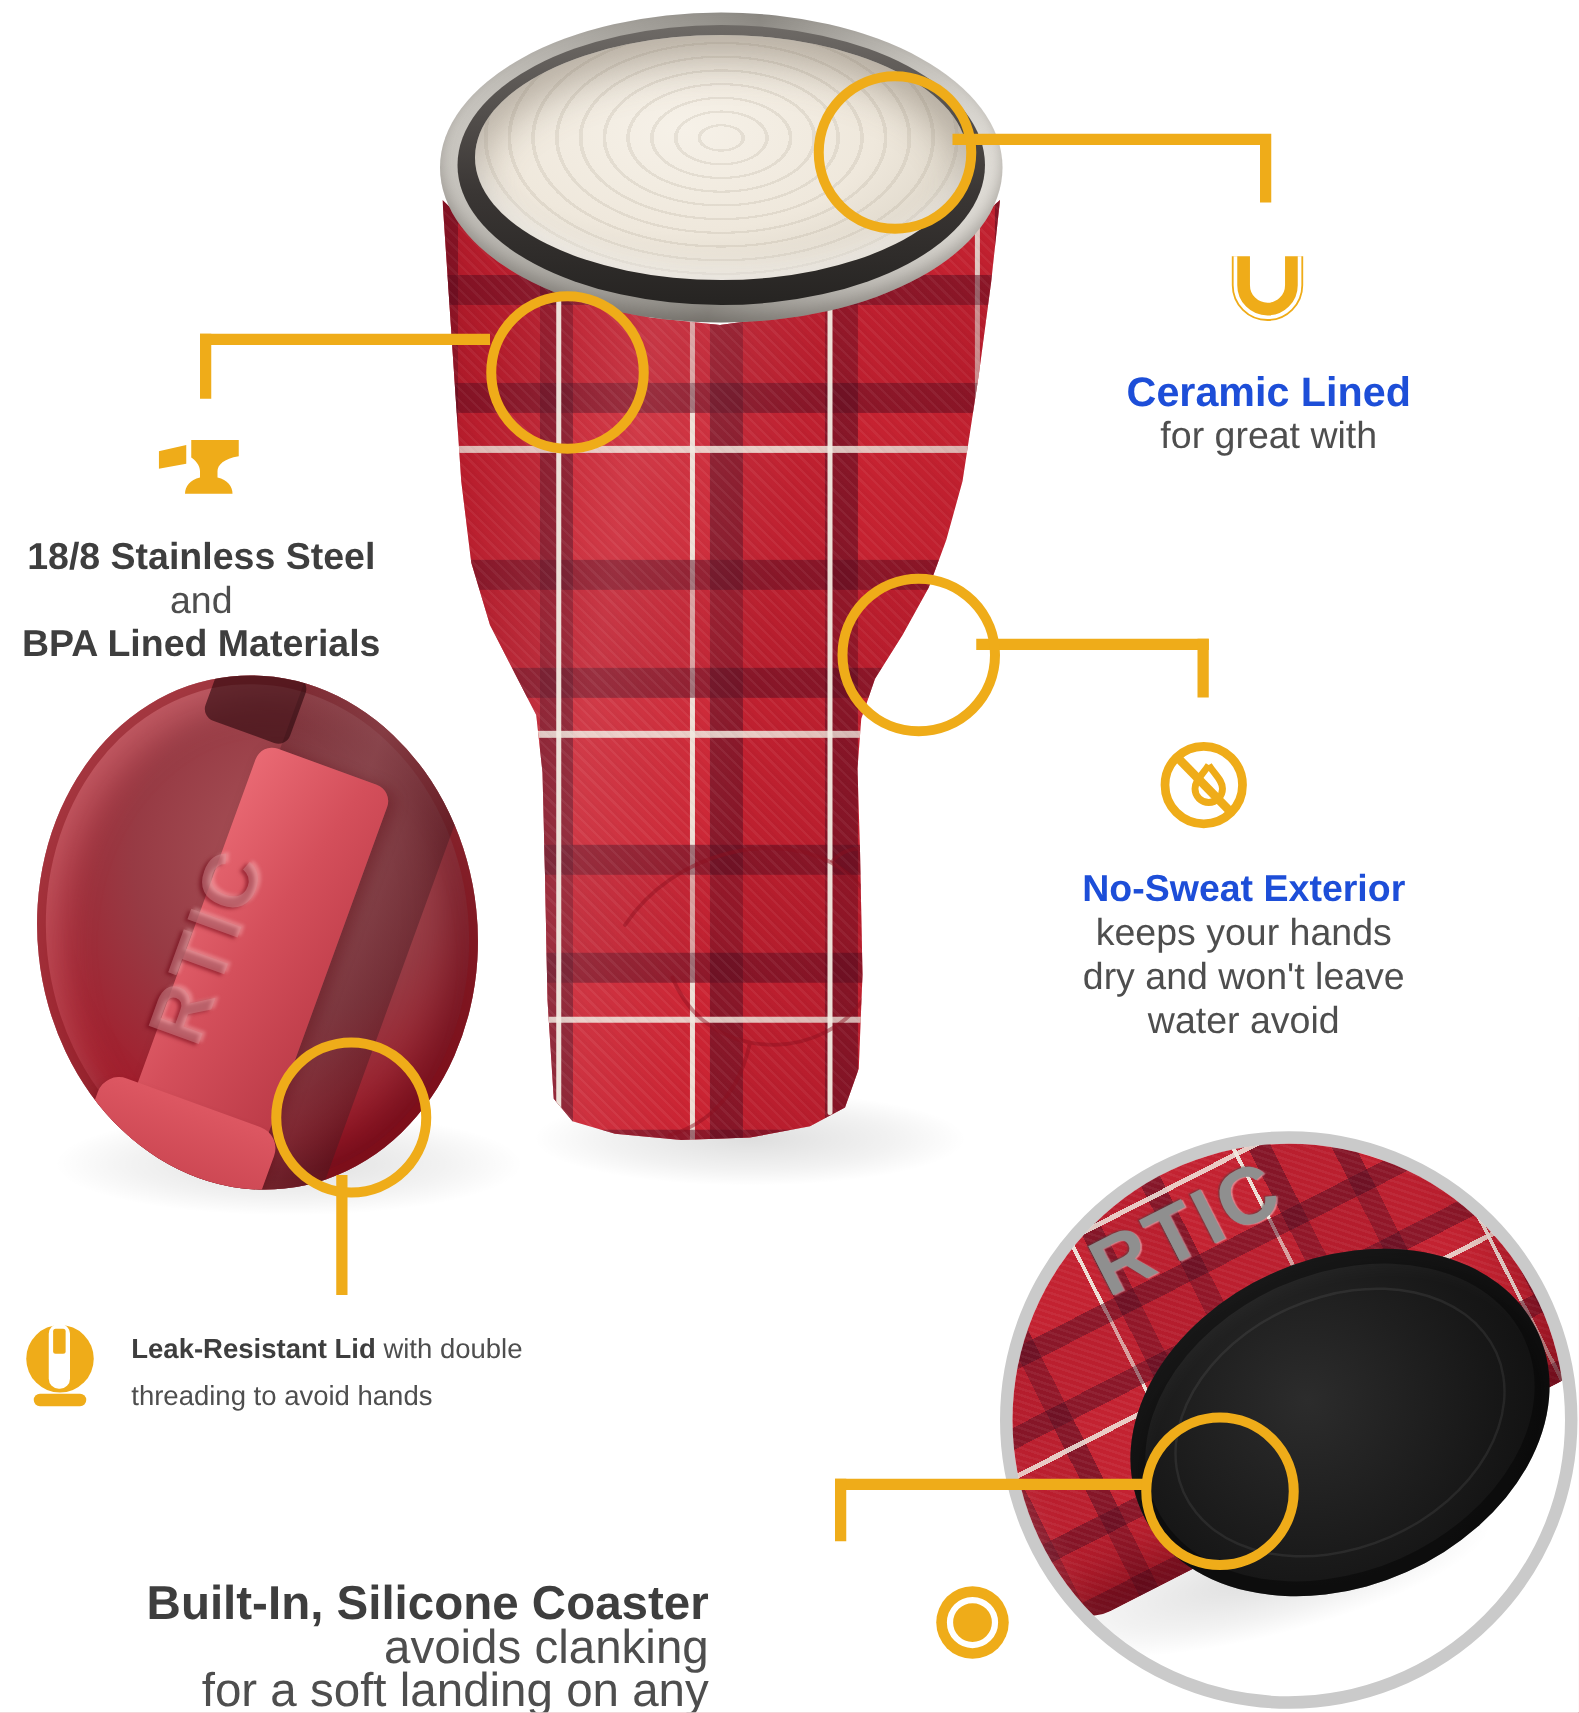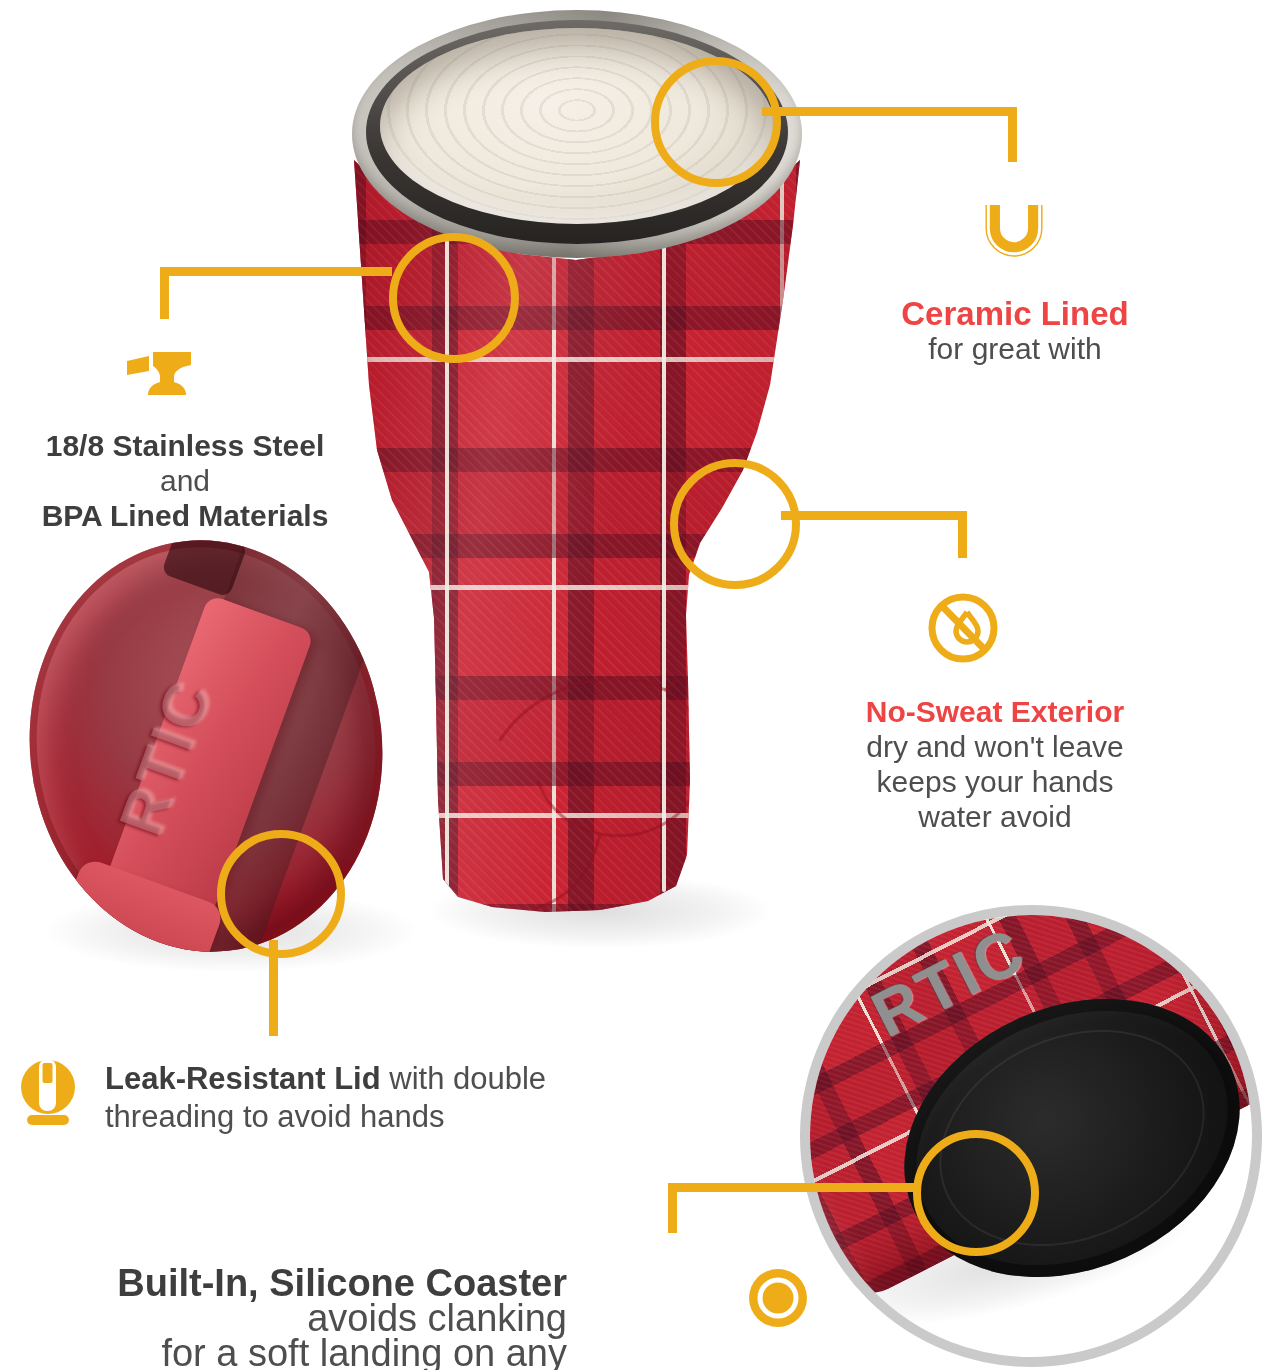--- a/index.html
+++ b/index.html
@@ -115,21 +115,21 @@
   
   .ann-line{ background:var(--accent); }
   .ann-circle{ border:8px solid var(--accent); border-radius:50%; background:transparent; }
   .gold-fill{ fill:var(--accent); }
   .gold-stroke{ stroke:var(--accent); fill:none; }
 
   .label{ color:#4E4E4E; font-size:30px; line-height:35px; }
   .label b{ color:#3E3E3E; font-weight:bold; }
   .label.center{ text-align:center; }
   .label.right{ text-align:right; }
-  .lbl-title{ font-weight:bold; color:#ef4444; }
+  .lbl-title{ font-weight:bold; color:#1d4ed8; }
   .ceramic-title{ font-size:33px; }
 </style>
 </head>
 <body>
 
 <div class="canvas">
 
   <div class="abs soft-shadow" style="left:420px; top:872px; width:360px; height:78px;"></div>
   <div class="abs soft-shadow" style="left:36px; top:888px; width:390px; height:86px;"></div>
 
@@ -203,33 +203,33 @@
   <svg class="abs" style="left:748px; top:1268px;" width="60" height="60" viewBox="0 0 60 60">
     <circle cx="30" cy="30" r="29" class="gold-fill"></circle>
     <circle cx="30" cy="30" r="18" fill="none" stroke="#ffffff" stroke-width="5"></circle>
   </svg>
 
   <div class="abs label center" style="left:855px; top:296px; width:320px;">
     <div class="lbl-title ceramic-title">Ceramic Lined</div>
     <div>for great with</div>
   </div>
 
-  <div class="abs label center" style="left:0px; top:428px; width:322px;margin-left:24px;">
+  <div class="abs label center" style="left:0px; top:428px; width:322px;">
     <div><b>18/8 Stainless Steel</b><span> and</span></div>
     <div><b>BPA Lined Materials</b></div>
   </div>
 
   <div class="abs label center" style="left:834px; top:694px; width:322px;">
     <div class="lbl-title">No-Sweat Exterior</div>
+    <div>keeps your hands</div>
     <div>dry and won't leave</div>
-    <div>keeps your hands</div>
     <div>water avoid</div>
   </div>
 
-  <div class="abs label" style="left:105px; top:1060px; width:470px; line-height:38px; font-size:31px;">
+  <div class="abs label" style="left:105px; top:1060px; width:470px; line-height:38px; font-size:22px;">
     <div><b>Leak-Resistant Lid</b><span> with double</span></div>
     <div>threading to avoid hands</div>
   </div>
 
   <div class="abs label right" style="left:117px; top:1266px; width:450px; font-size:38px; line-height:35px;">
     <div><b>Built-In, Silicone Coaster</b><span> avoids clanking</span></div>
     <div>for a soft landing on any surface</div>
   </div>
 
 </div>

